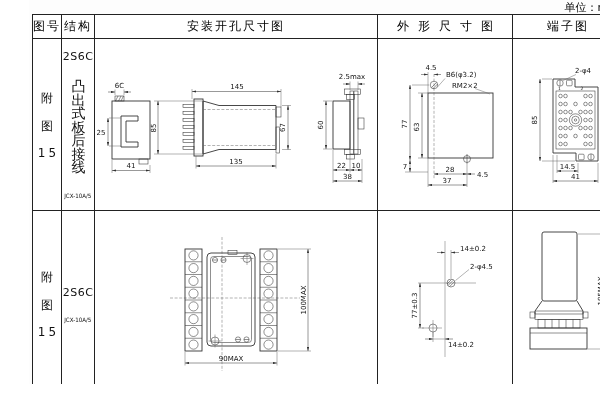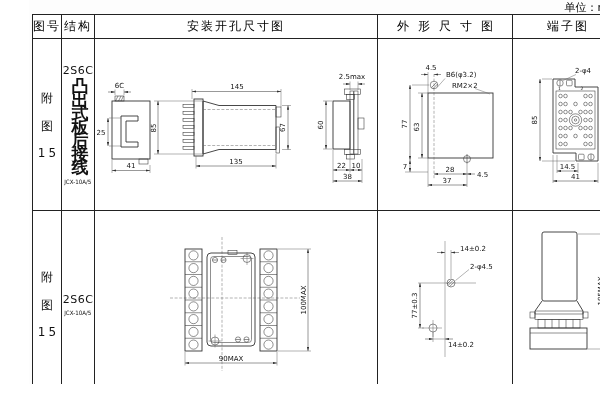--- a/index.html
+++ b/index.html
@@ -10,23 +10,23 @@
        grid-template-columns:29px 33px 283px 135px 110px;
        grid-template-rows:24px 172px 186px;
        border:1px solid #222;background:#fff;}
   .cell{position:relative;border-right:1px solid #222;border-bottom:1px solid #222;overflow:hidden;}
   .cell.lc{border-right:none;}
   .cell.lr{border-bottom:none;}
   .hd{display:flex;align-items:center;justify-content:center;font-size:12px;letter-spacing:2px;color:#000;}
   .hd.sp{letter-spacing:9px;text-indent:9px;}
   .figcell{display:flex;flex-direction:column;align-items:center;justify-content:center;gap:11px;font-size:12px;}
   .fignum{letter-spacing:3px;text-indent:3px;}
-  .structcell{display:flex;flex-direction:column;align-items:center;justify-content:center;gap:3px;}
+  .structcell{display:flex;flex-direction:column;align-items:center;justify-content:center;gap:17px;}
   .model{font-size:11px;letter-spacing:.5px;}
-  .vtext{width:13px;line-height:13.5px;font-size:17px;text-align:center;word-break:break-all;font-weight:bold;}
+  .vtext{width:13px;line-height:13.5px;font-size:14px;text-align:center;word-break:break-all;}
   .code{font-size:6px;white-space:nowrap;transform:scaleX(.92);}
   svg{display:block;}
   .obj{fill:none;stroke:#333;stroke-width:.9;}
   .obj2{fill:none;stroke:#333;stroke-width:.55;}
   .ext{fill:none;stroke:#666;stroke-width:.5;}
   .dim{fill:none;stroke:#444;stroke-width:.55;marker-start:url(#ar);marker-end:url(#ar);}
   .dima{fill:none;stroke:#444;stroke-width:.55;marker-end:url(#ar);}
   .cl{fill:none;stroke:#666;stroke-width:.5;stroke-dasharray:3 1.6;}
   .dm{font-size:7px;fill:#111;font-family:"DejaVu Sans",sans-serif;}
   .dm4{font-size:4.5px;fill:#111;font-family:"DejaVu Sans",sans-serif;}

